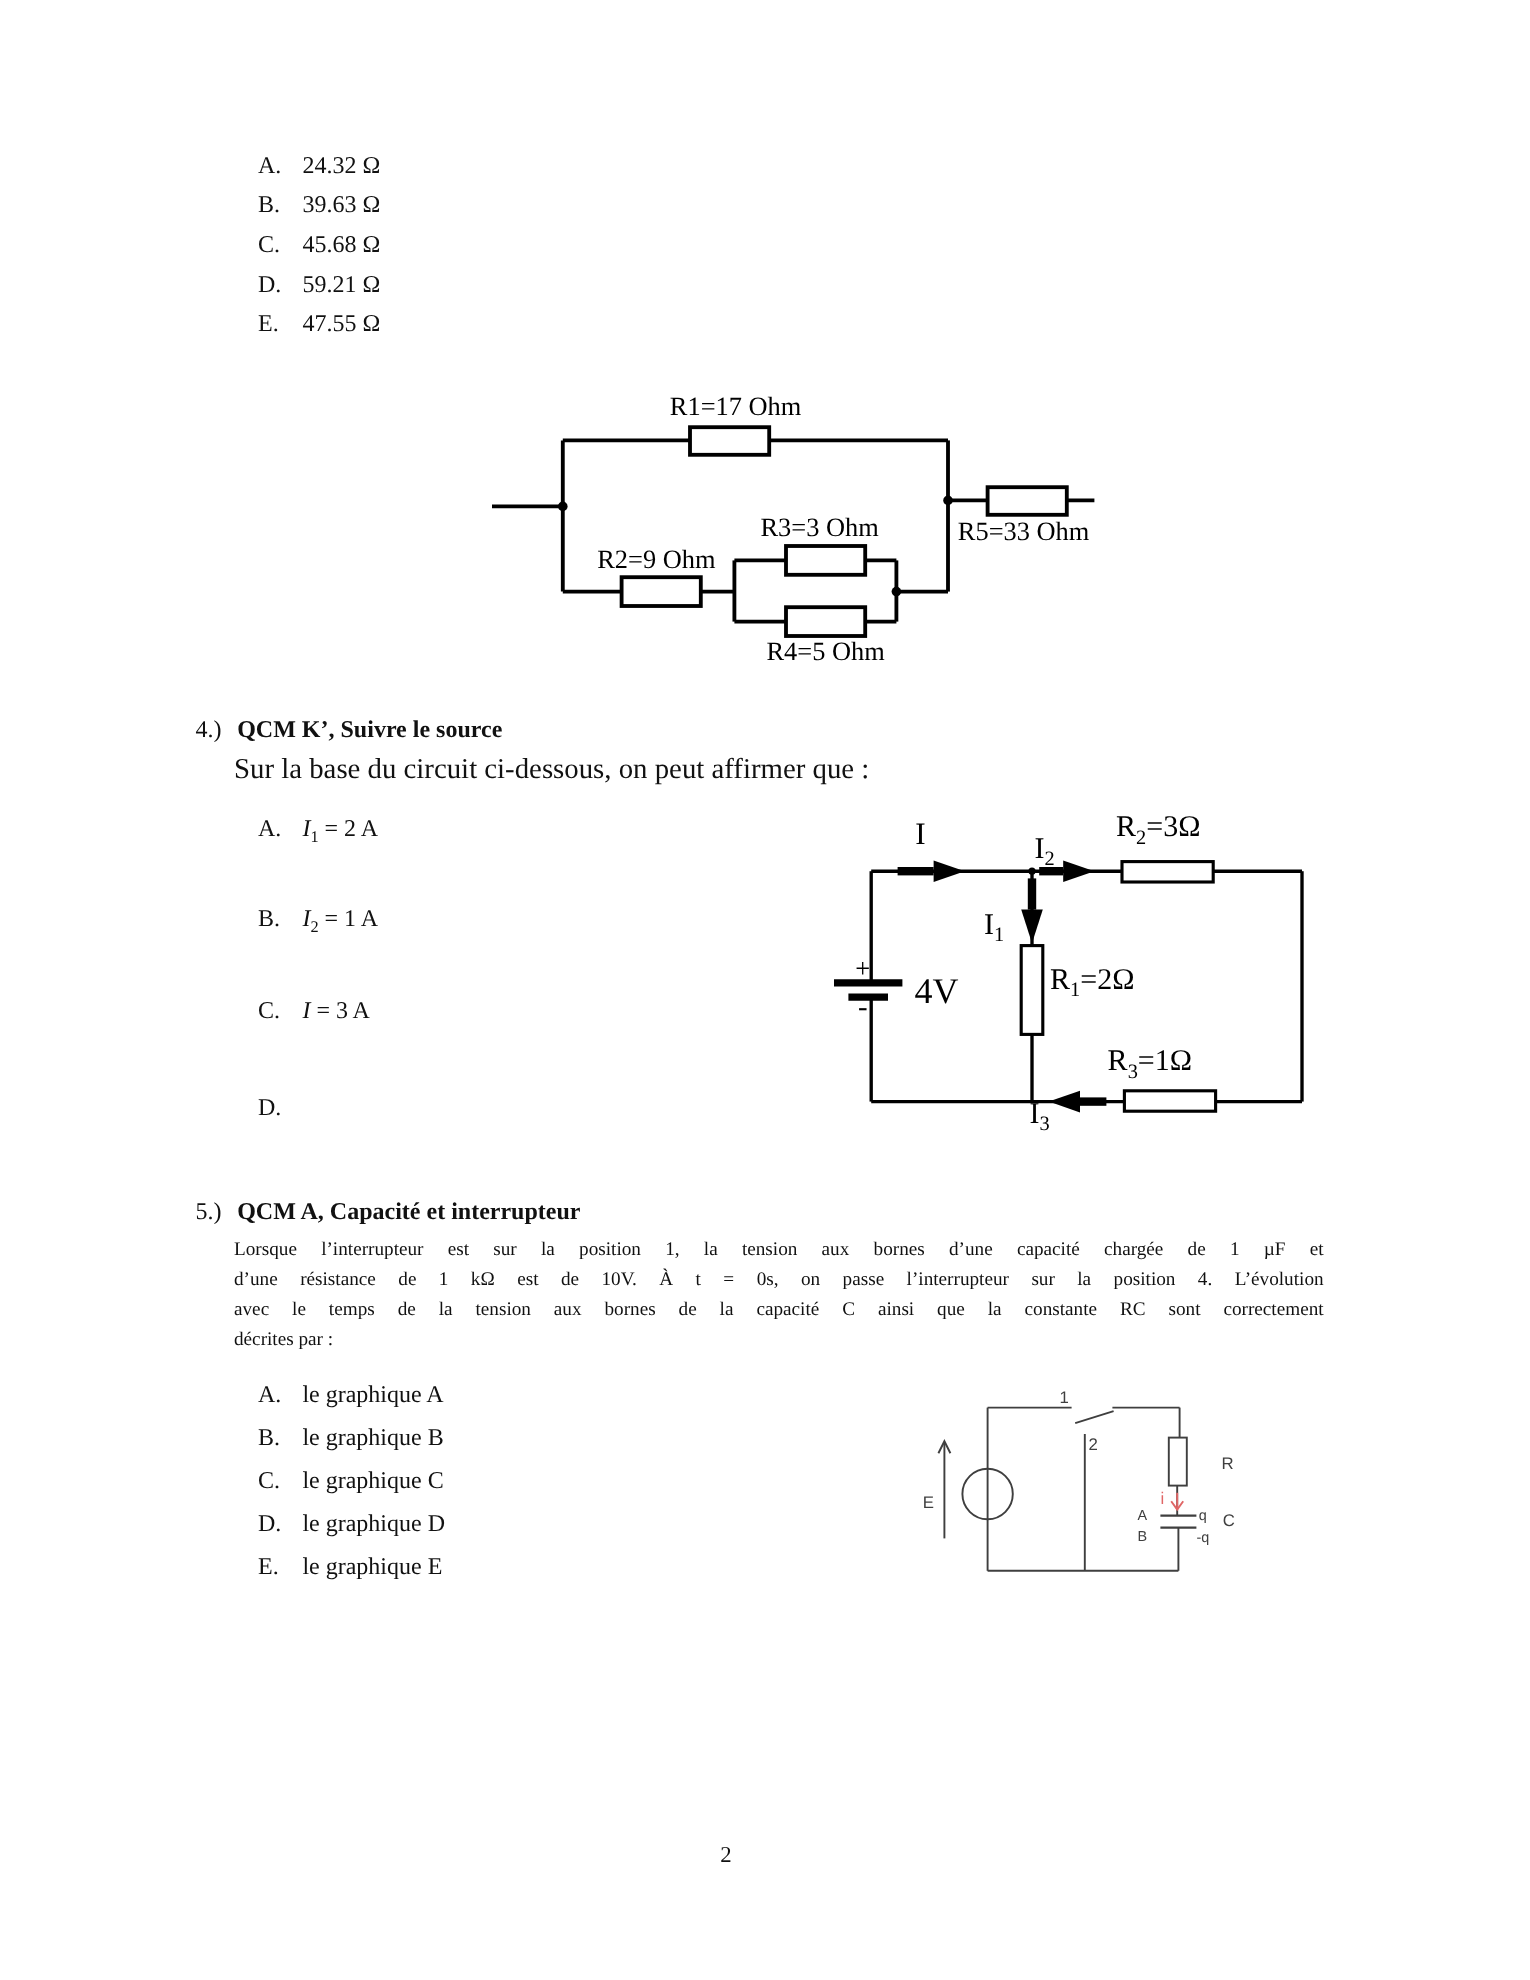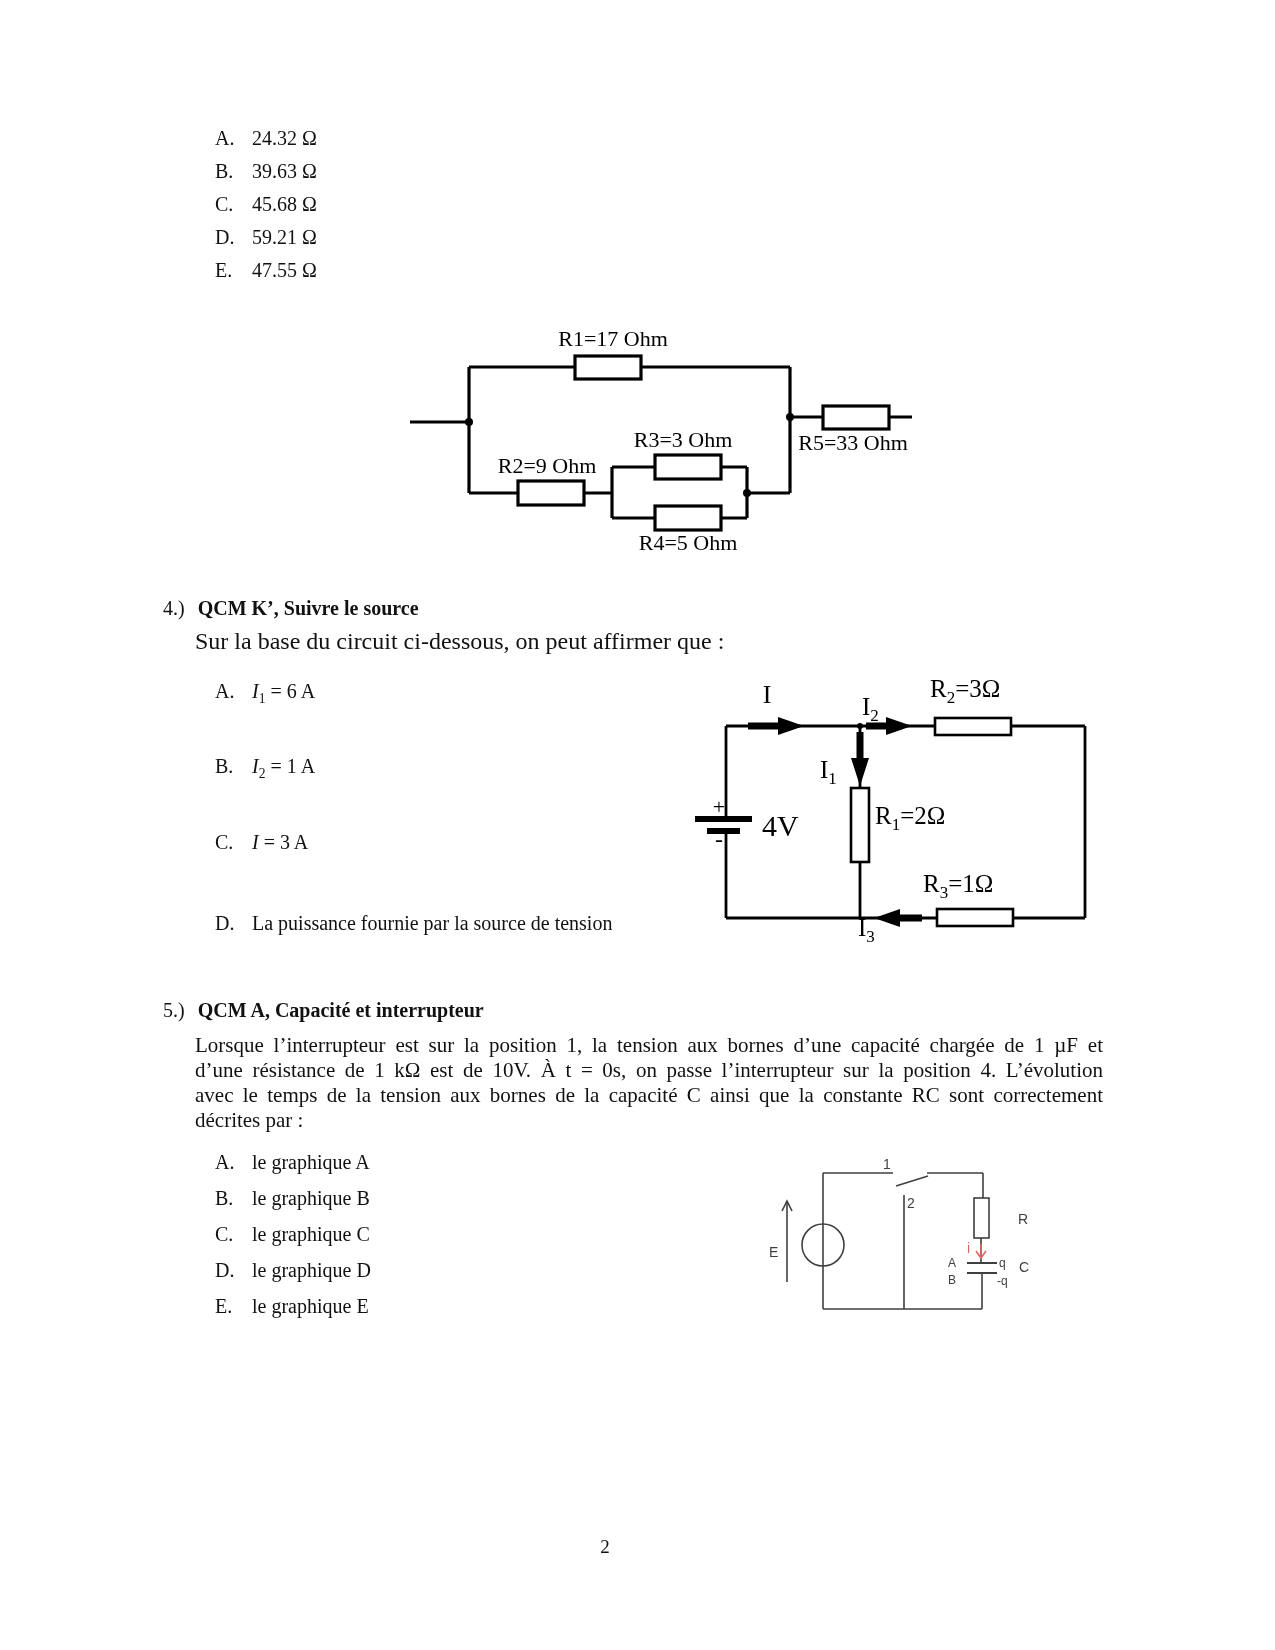--- a/index.html
+++ b/index.html
@@ -11,21 +11,21 @@
   .abs{position:absolute;}
   .row{display:flex;gap:13px;white-space:nowrap;font-size:20px;}
   .opt-letter{min-width:24px;}
   .hdr{display:flex;gap:13px;white-space:nowrap;font-size:20px;}
   .hdr b{font-weight:bold;}
   .intro{font-size:24px;white-space:nowrap;}
   .mathvar{font-style:italic;}
   sub{font-size:0.68em;}
   .dline{line-height:31px;font-size:20px;}
   .pline{
-    left:195px;width:908px;font-size:21px;
+    left:195px;width:908px;font-size:16px;
     text-align:justify;text-align-last:justify;white-space:normal;
   }
   .pline.last{text-align:left;text-align-last:left;}
   .pagenum{font-size:19px;text-align:center;}
   svg{position:absolute;}
   .ctext{font-family:"Liberation Serif","DejaVu Serif",serif;fill:#000;}
   .c3text{font-family:"Liberation Sans","DejaVu Sans",sans-serif;fill:#3f3f3f;}
 </style>
 </head>
 <body>
@@ -87,34 +87,33 @@
 </svg>
 
 <div class="abs hdr" style="left:163px;top:597px;">
   <span>4.)</span>
   <b>QCM K’, Suivre le source</b>
 </div>
 <div class="abs intro" style="left:195px;top:628px;">Sur la base du circuit ci-dessous, on peut affirmer que :</div>
 
 <div class="abs row" style="left:215px;top:680px;">
   <span class="opt-letter">A.</span>
-  <span><i class="mathvar">I</i><sub>1</sub><span> = 6 A</span></span>
+  <span><i class="mathvar">I</i><sub>1</sub><span> = 2 A</span></span>
 </div>
 <div class="abs row" style="left:215px;top:755px;">
   <span class="opt-letter">B.</span>
   <span><i class="mathvar">I</i><sub>2</sub><span> = 1 A</span></span>
 </div>
 <div class="abs row" style="left:215px;top:831px;">
   <span class="opt-letter">C.</span>
   <span><i class="mathvar">I</i><sub></sub><span> = 3 A</span></span>
 </div>
 <div class="abs" style="left:215px;top:908px;display:flex;gap:13px;">
   <span class="opt-letter dline">D.</span>
   <div class="dline">
-    <div>La puissance fournie par la source de tension</div>
   </div>
 </div>
 
 <svg style="left:670px;top:640px;" width="430" height="310" viewBox="0 0 430 310">
   <g stroke="#000" stroke-width="2.8" fill="none">
     <path d="M56 86 H415"></path>
     <path d="M415 86 V278"></path>
     <path d="M56 86 V177"></path>
     <path d="M56 193 V278"></path>
     <path d="M56 278 H415"></path>

